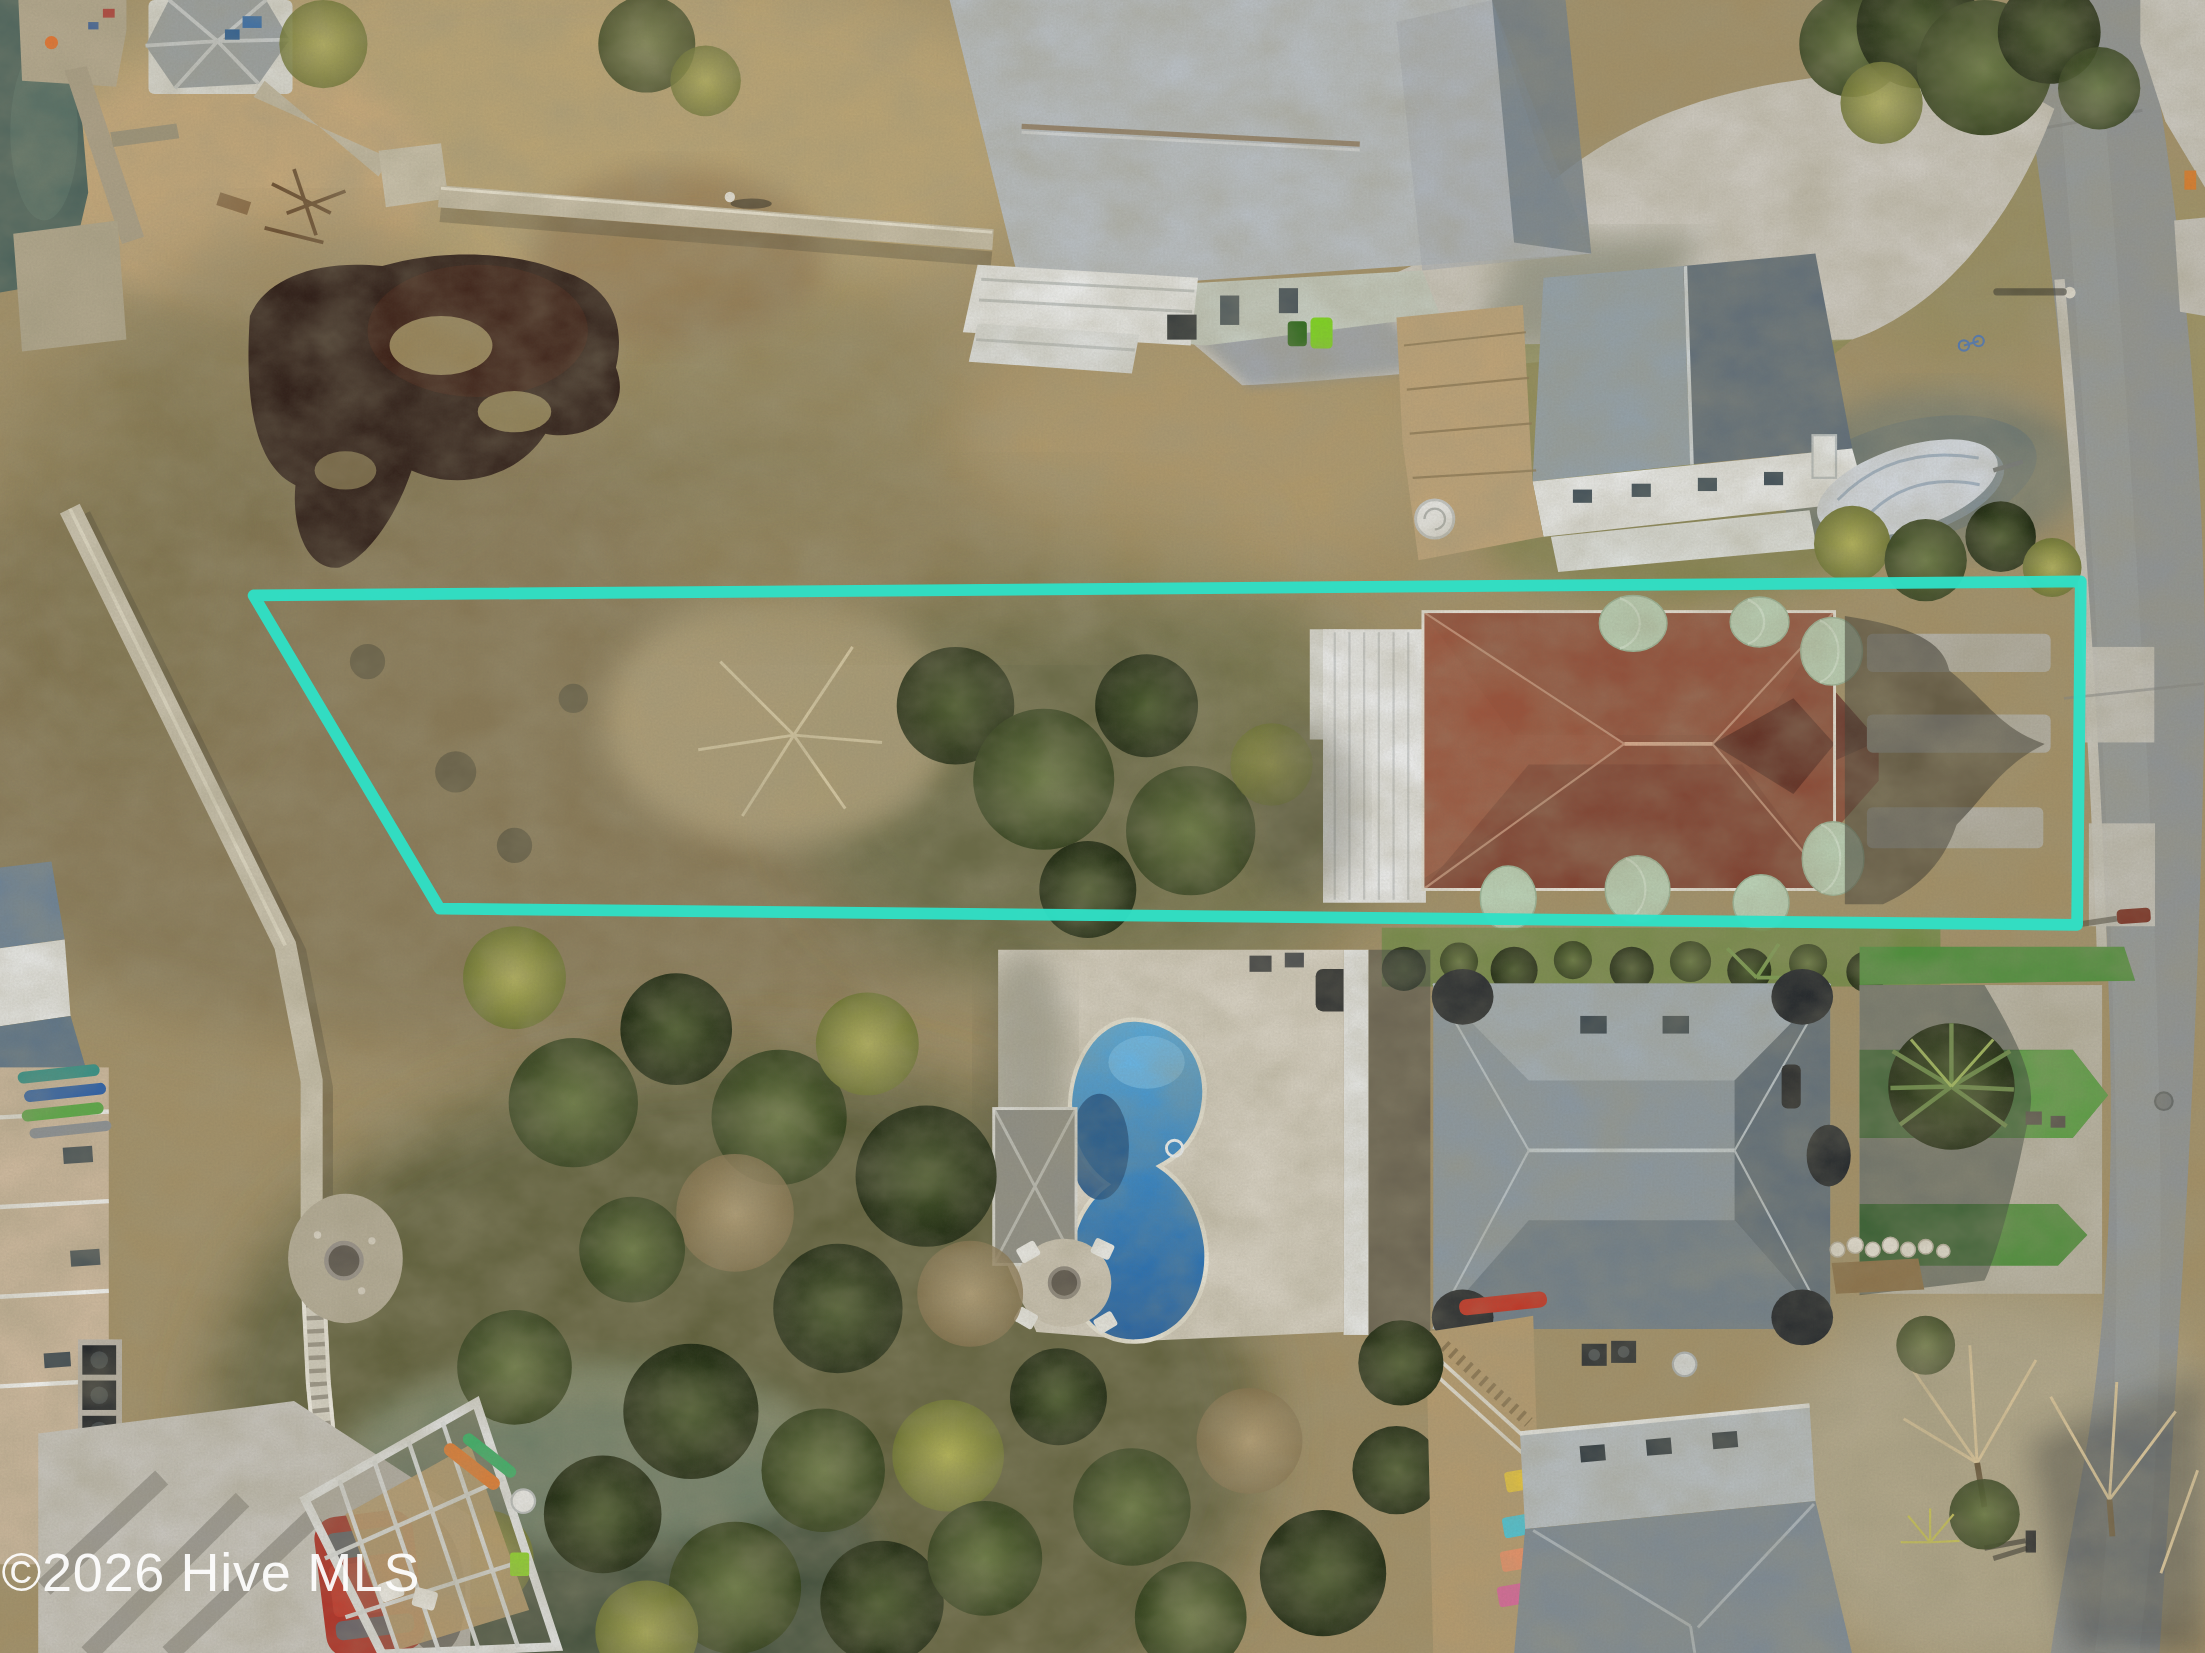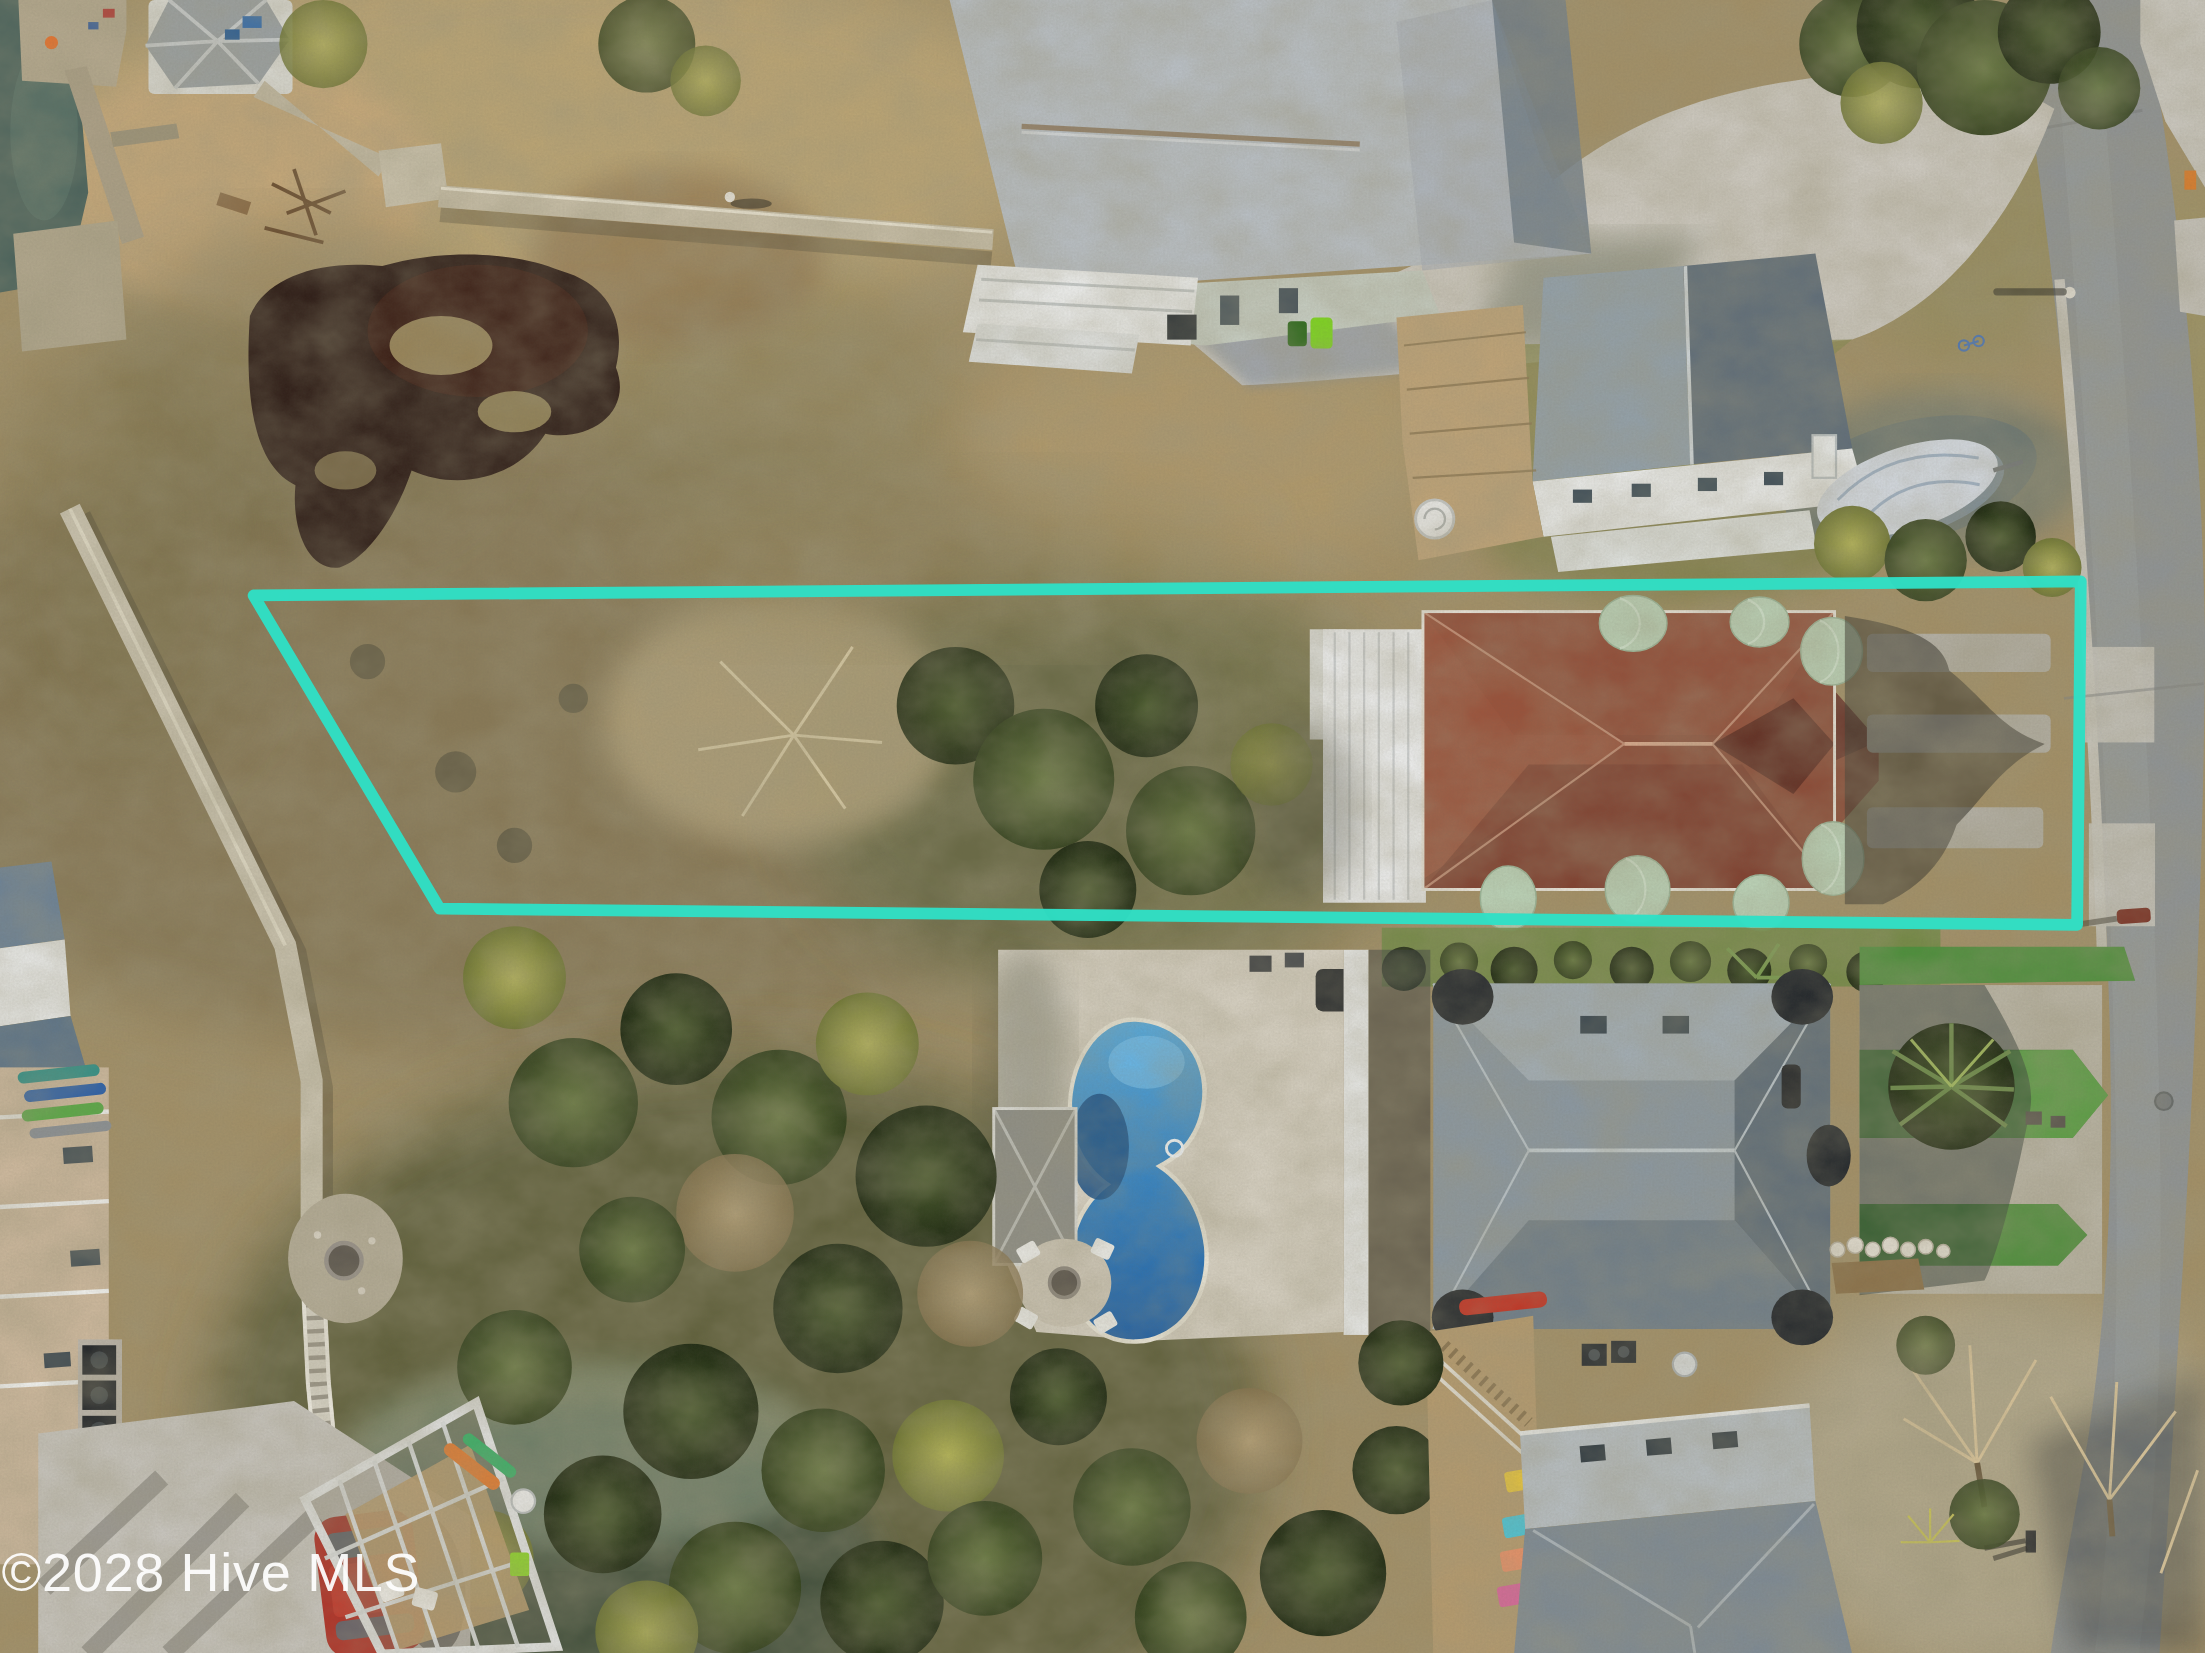--- a/index.html
+++ b/index.html
@@ -581,15 +581,15 @@
     <circle cx="712" cy="2042" r="16" fill="#e9e9e7" stroke="#b9bdbd" stroke-width="3"></circle>
     <rect x="694" y="2112" width="26" height="32" rx="4" fill="#8ed32a"></rect>
   </g>
 
   <rect x="0" y="0" width="3000" height="2250" filter="url(#grainGround)" opacity=".42"></rect>
   <rect x="0" y="0" width="3000" height="2250" filter="url(#grainFine)" opacity=".15"></rect>
 
   <polygon class="boundary" points="345,810 2831,791 2826,1258 598,1236" stroke-width="16"></polygon>
 </svg>
 
-<div class="watermark">©2028 Hive MLS</div>
+<div class="watermark">©2026 Hive MLS</div>
 </div>
 
 
 </body></html>

